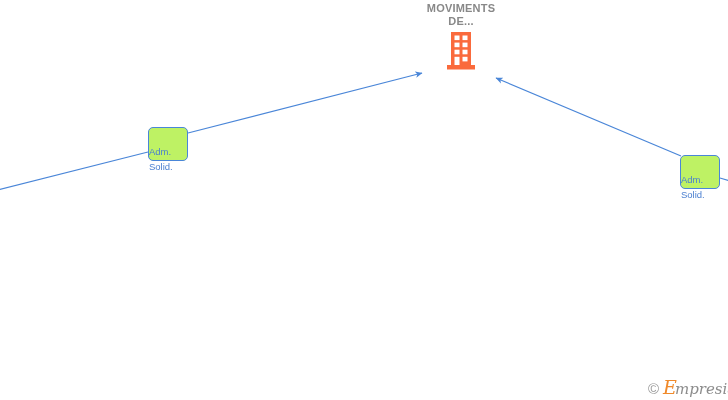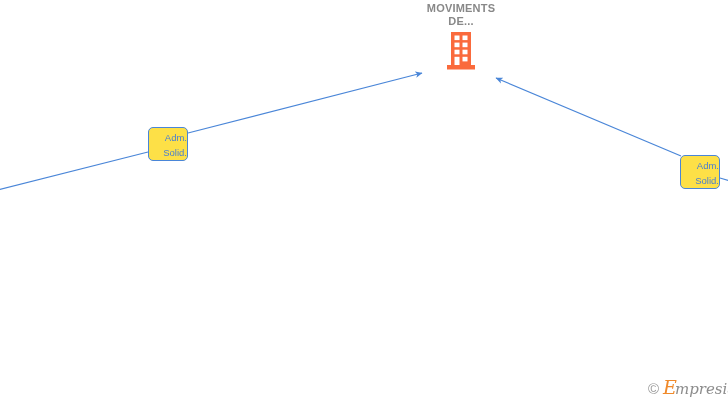--- a/index.html
+++ b/index.html
@@ -47,26 +47,26 @@
     display: flex;
     justify-content: center;
   }
 
   
   .role-box {
     position: absolute;
     box-sizing: border-box;
     border: 1.4px solid #4a86d8;
     border-radius: 5px;
-    background: #fde047;
+    background: #bef264;
     color: #4a7fd0;
     font-size: 9.5px;
     line-height: 15px;
-    text-align: right;
-    padding-top: 2px;
+    text-align: left;
+    padding-top: 16px;
     white-space: pre-line;
     user-select: none;
   }
   .role-box.left {
     left: 148px;
     top: 127px;
     width: 40px;
     height: 34px;
   }
   .role-box.right {

